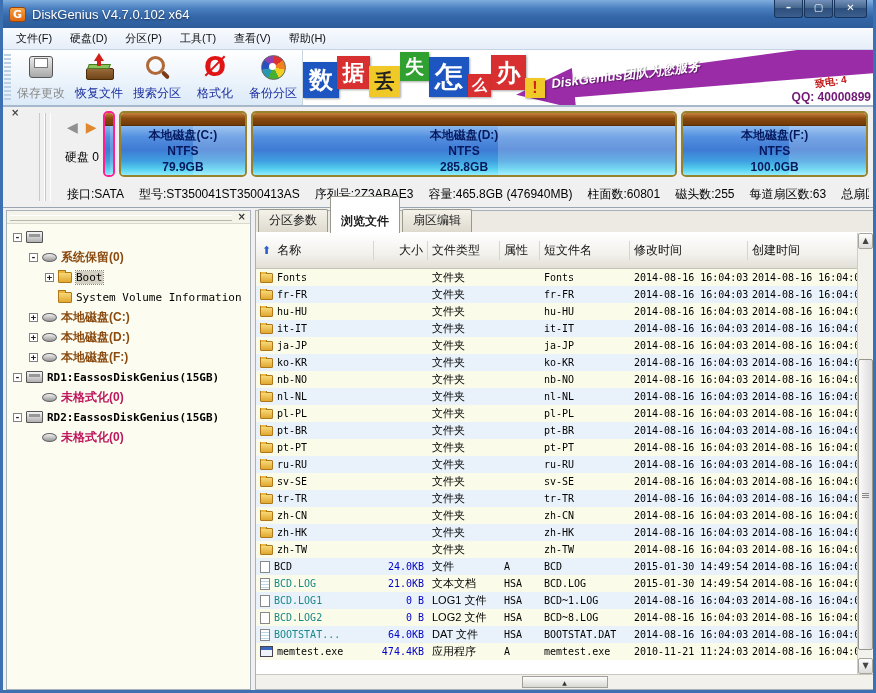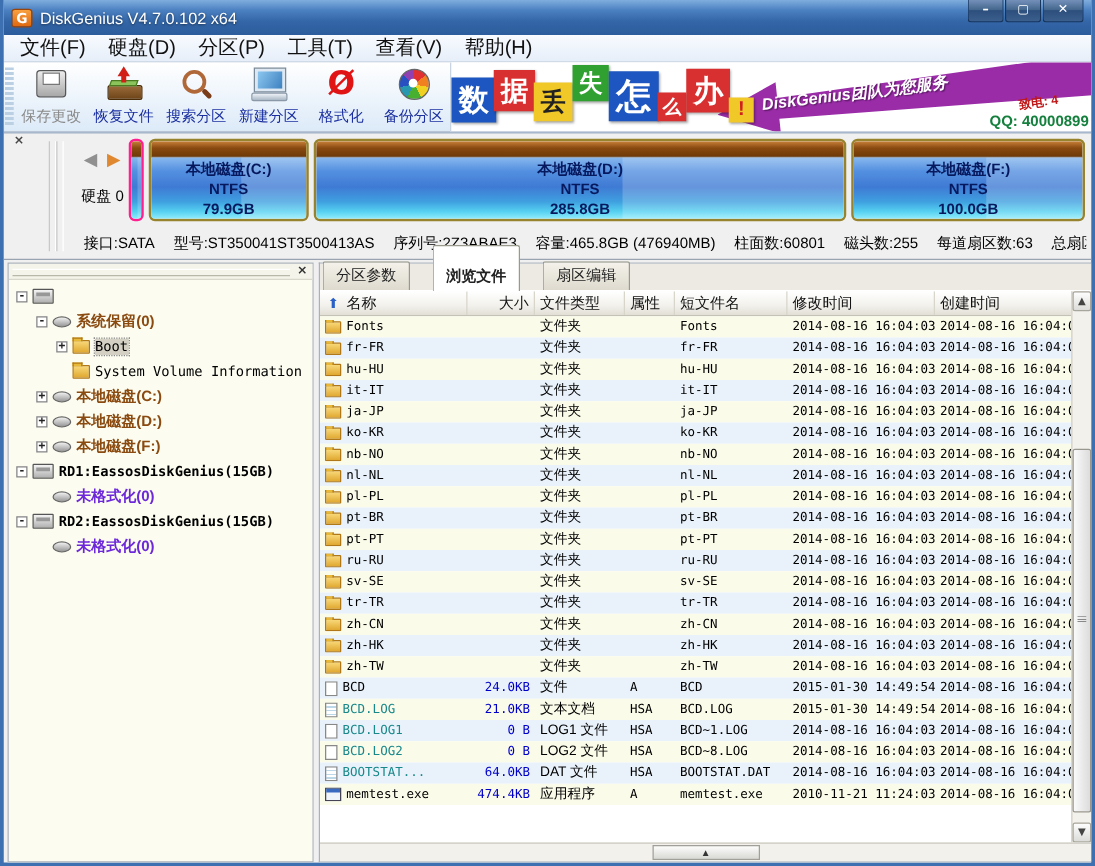--- a/index.html
+++ b/index.html
@@ -8,21 +8,21 @@
   .window{width:876px;height:693px;background:#f0f0f0;border:3px solid #3c70b0;border-top:none;display:flex;flex-direction:column;overflow:hidden;}
   
   .titlebar{height:28px;background:linear-gradient(#7fadde 0%,#4a7fc0 30%,#3467a8 60%,#2c5c9c 100%);display:flex;align-items:center;padding:0 6px;flex:0 0 auto;position:relative;}
   .app-icon{width:17px;height:15px;background:linear-gradient(#f8a040,#e06810);border:1px solid #9a4408;border-radius:3px;color:#fff;font:bold 11px/13px "DejaVu Sans",sans-serif;text-align:center;margin-right:6px;}
   .title-text{color:#fff;font-size:13px;text-shadow:0 1px 2px rgba(0,0,0,.5);}
   .winbtns{position:absolute;right:6px;top:0;display:flex;}
   .winbtn{width:29px;height:18px;background:linear-gradient(#7490ba 0%,#45688f 45%,#2d4f7d 50%,#3b5f8e 100%);border:1px solid #17355c;border-top:none;color:#fff;font:bold 10px/16px "DejaVu Sans",sans-serif;text-align:center;border-radius:0 0 3px 3px;margin-left:1px;cursor:pointer;}
   .winbtn.close{width:33px;}
   
   .menubar{height:22px;background:linear-gradient(#f8fbff,#e6eef9);border-bottom:1px solid #c6d3e4;display:flex;align-items:center;padding-left:4px;flex:0 0 auto;}
-  .menu-item{padding:2px 9px;font-size:16px;color:#111;cursor:default;}
+  .menu-item{padding:2px 9px;font-size:11px;color:#111;cursor:default;}
   
   .toolbar{height:57px;background:linear-gradient(#ffffff,#dceaf8);border-bottom:2px solid #a8b8cc;display:flex;flex:0 0 auto;}
   .tb-left-grip{width:7px;background:repeating-linear-gradient(#bcd0e4 0 2px,transparent 2px 4px);margin:4px 1px;flex:0 0 auto;}
   .tb-btn{width:58px;display:flex;flex-direction:column;align-items:center;padding-top:3px;cursor:pointer;flex:0 0 auto;}
   .tb-label{font-size:12px;color:#1b2fa0;margin-top:2px;white-space:nowrap;}
   .tb-btn.disabled .tb-label{color:#8a8a8a;}
   .tb-icon{width:32px;height:30px;position:relative;}
   .tb-icon i{position:absolute;}
   .i-floppy::before{content:"";position:absolute;left:4px;top:3px;width:22px;height:20px;background:linear-gradient(#ececec,#a8a8a8);border:1px solid #555;border-radius:3px;}
   .i-floppy::after{content:"";position:absolute;left:9px;top:5px;width:12px;height:8px;background:#fff;border:1px solid #777;}
@@ -41,21 +41,21 @@
   .i-trash::after{content:"";position:absolute;left:5px;top:8px;width:21px;height:3px;background:#4a66c8;border:1px solid #2a3a80;border-radius:2px;}
   .i-trash .paper{left:9px;top:1px;width:14px;height:7px;background:#9ad86a;border:1px solid #4a8a20;transform:rotate(-12deg);}
   .i-pie::before{content:"";position:absolute;left:4px;top:2px;width:23px;height:23px;border-radius:50%;background:conic-gradient(#e03030 0 14%,#f08020 14% 28%,#f0d020 28% 42%,#48b030 42% 58%,#2898b0 58% 72%,#2850c0 72% 86%,#9040b0 86% 100%);border:1px solid #666;}
   .i-pie::after{content:"";position:absolute;left:12px;top:10px;width:7px;height:7px;border-radius:50%;background:#fff;}
   
   .banner{flex:1;position:relative;background:#fff;overflow:hidden;cursor:pointer;border-left:1px solid #c8d4e0;}
   .ad-tile{position:absolute;display:flex;align-items:center;justify-content:center;font-weight:bold;box-shadow:1px 1px 2px rgba(0,0,0,.35);}
   .ad-arrow{position:absolute;left:212px;top:4px;right:-6px;height:42px;background:#9a2ca8;clip-path:polygon(0 52%,16% 2%,16% 32%,100% 10%,100% 90%,16% 72%,16% 100%);transform:rotate(-6deg);}
   .ad-arrow-text{position:absolute;left:248px;top:16px;color:#fff;font:bold italic 13px "Liberation Sans",sans-serif;transform:rotate(-7deg);white-space:nowrap;text-shadow:1px 1px 1px rgba(0,0,0,.4);}
   .ad-phone{position:absolute;right:26px;bottom:16px;color:#c01818;font:bold 10px "Liberation Sans",sans-serif;transform:rotate(-8deg);}
-  .ad-qq{position:absolute;right:2px;bottom:1px;color:#15803d;font:bold 12px "Liberation Sans",sans-serif;}
+  .ad-qq{position:absolute;right:2px;bottom:1px;color:#701a75;font:bold 12px "Liberation Sans",sans-serif;}
   
   .diskpanel{height:101px;background:#f0f0f0;border-bottom:1px solid #9aa4b0;position:relative;flex:0 0 auto;}
   .dp-close{position:absolute;left:8px;top:1px;font:bold 10px/10px "DejaVu Sans",sans-serif;color:#444;cursor:pointer;}
   .dp-grip{position:absolute;left:36px;top:6px;bottom:6px;width:6px;border-left:1px solid #c8c8c8;border-right:1px solid #fff;}
   .dp-grip2{position:absolute;left:42px;top:6px;bottom:6px;width:6px;border-left:1px solid #c8c8c8;border-right:1px solid #fff;}
   .dp-nav{position:absolute;left:64px;top:12px;font-size:14px;cursor:pointer;}
   .nav-l{color:#909090;margin-right:4px;}
   .nav-r{color:#e08830;}
   .dp-disklabel{position:absolute;left:62px;top:42px;font-size:12px;color:#000;}
   .blocks{position:absolute;left:100px;right:5px;top:4px;height:66px;display:flex;gap:4px;}
@@ -81,31 +81,31 @@
   .ticon{margin-right:4px;flex:0 0 auto;display:inline-block;}
   .ti-harddisk{width:17px;height:12px;background:linear-gradient(#f4f4f4,#b0b0b0);border:1px solid #555;border-radius:1px;position:relative;}
   .ti-harddisk::before{content:"";position:absolute;left:2px;top:2px;right:2px;height:3px;background:#989898;}
   .ti-partition{width:15px;height:9px;background:linear-gradient(#f0f0f0,#989898);border:1px solid #666;border-radius:50%;}
   .ti-folder{width:14px;height:11px;background:linear-gradient(#f8d878,#e0a830);border:1px solid #b07818;border-radius:1px;position:relative;}
   .ti-folder::before{content:"";position:absolute;left:-1px;top:-3px;width:6px;height:2px;background:#e8b838;border:1px solid #b07818;border-bottom:none;}
   .tlabel{overflow:hidden;}
   .c-disk{font:bold 11px "DejaVu Sans Mono",monospace;color:#000;}
   .c-partition{font:bold 12px "Liberation Sans",sans-serif;color:#8a4a10;}
   .c-folder{font:11px "DejaVu Sans Mono",monospace;color:#000;}
-  .c-unformatted{font:bold 12px "Liberation Sans",sans-serif;color:#6d28d9;}
+  .c-unformatted{font:bold 12px "Liberation Sans",sans-serif;color:#be185d;}
   .titem.tsel .tlabel{background:#d4d0c4;outline:1px dotted #888;}
   .splitter{width:4px;background:#f0f0f0;cursor:col-resize;flex:0 0 auto;}
   
   .rightpanel{flex:1;display:flex;flex-direction:column;min-width:0;margin-top:2px;border:1px solid #a8b0ba;border-right:none;background:#fff;}
   .tabstrip{height:22px;background:#eceae2;display:flex;align-items:flex-end;padding-left:2px;flex:0 0 auto;border-bottom:1px solid #fff;}
-  .tab{padding:2px 10px 3px;font-size:12px;border:1px solid #9a9a8c;border-bottom:none;background:linear-gradient(#f4f2ea,#dedace);margin-right:18px;border-radius:2px 2px 0 0;cursor:pointer;color:#222;}
+  .tab{padding:2px 10px 3px;font-size:12px;border:1px solid #9a9a8c;border-bottom:none;background:linear-gradient(#f4f2ea,#dedace);margin-right:2px;border-radius:2px 2px 0 0;cursor:pointer;color:#222;}
   .tab.active{background:#fff;position:relative;top:1px;padding-top:16px;font-weight:bold;}
   .content-row{flex:1;display:flex;min-height:0;}
   .tablearea{flex:1;display:flex;flex-direction:column;min-width:0;overflow:hidden;background:#fff;}
-  .thead{height:20px;display:flex;flex:0 0 auto;background:linear-gradient(#ffffff,#f2f1ec 60%,#e2dfd6);border-bottom:1px solid #c4c1b6;}
+  .thead{height:36px;display:flex;flex:0 0 auto;background:linear-gradient(#ffffff,#f2f1ec 60%,#e2dfd6);border-bottom:1px solid #c4c1b6;align-items:center;}
   .hcell{font-size:12px;color:#111;line-height:19px;padding-left:4px;border-right:1px solid #d8d5ca;overflow:hidden;white-space:nowrap;flex:0 0 auto;}
   .sort-ic{color:#2860c8;font-size:11px;margin:0 6px 0 2px;}
   .c0{width:118px;}.c1{width:54px;text-align:right;padding-right:4px;}.c2{width:72px;}.c3{width:40px;}.c4{width:90px;}.c5{width:118px;}.c6{width:118px;}
   .rows{flex:1;overflow:hidden;}
   .trow{height:17px;display:flex;align-items:center;cursor:default;white-space:nowrap;}
   .trow.odd{background:#fbfbe9;}
   .trow.even{background:#e9f2fb;}
   .cell{overflow:hidden;flex:0 0 auto;display:flex;align-items:center;padding-left:4px;}
   .cell.c1{display:block;font:10px/17px "DejaVu Sans Mono",monospace;color:#0000c8;}
   .cell.c2{display:block;font:11px/17px "Liberation Sans",sans-serif;color:#000;}
@@ -171,24 +171,20 @@
             <i class="stem"></i>
             <i class="arrow"></i>
           </div>
           <div class="tb-label">恢复文件</div>
         </div>
         <div class="tb-btn">
           <div class="tb-icon i-search"></div>
           <div class="tb-label">搜索分区</div>
         </div>
         <div class="tb-btn">
-          <div class="tb-icon i-laptop"></div>
-          <div class="tb-label">新建分区</div>
-        </div>
-        <div class="tb-btn">
           <div class="tb-icon i-format">Ø</div>
           <div class="tb-label">格式化</div>
         </div>
         <div class="tb-btn">
           <div class="tb-icon i-pie"></div>
           <div class="tb-label">备份分区</div>
         </div>
       </div>
     <div class="banner" id="banner">
       <div class="ad-arrow"></div>

